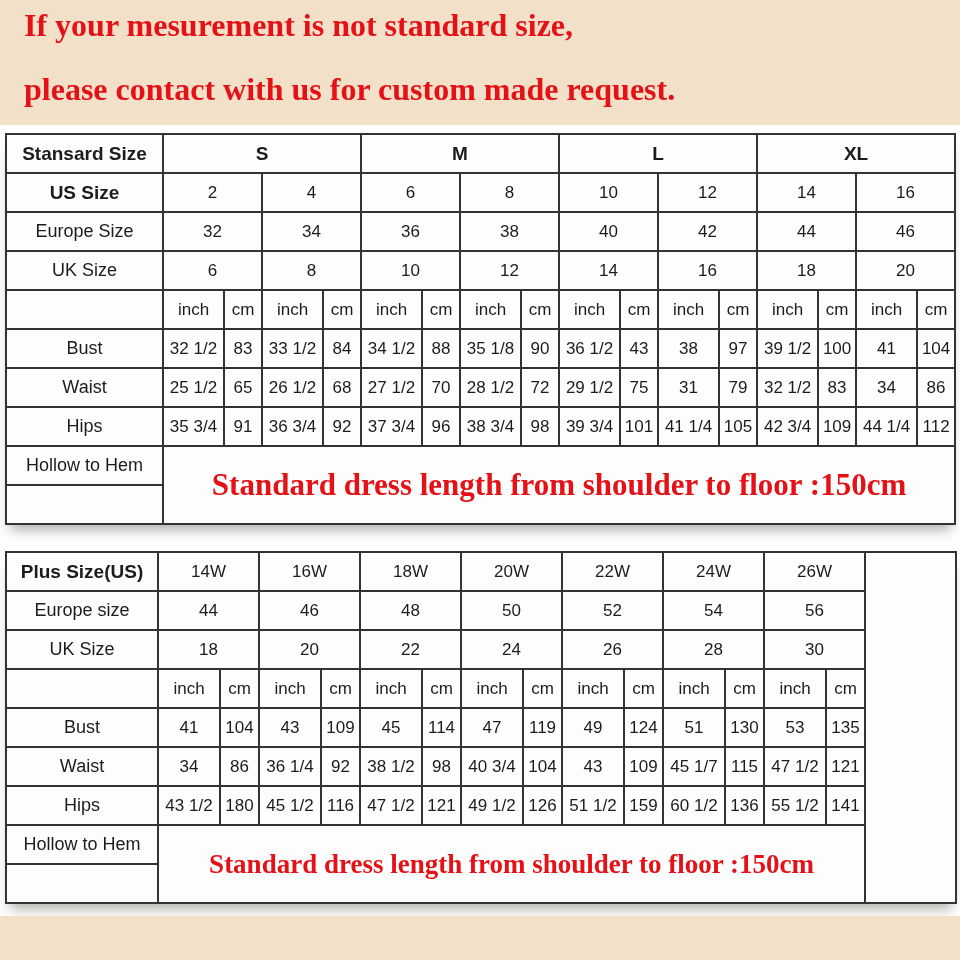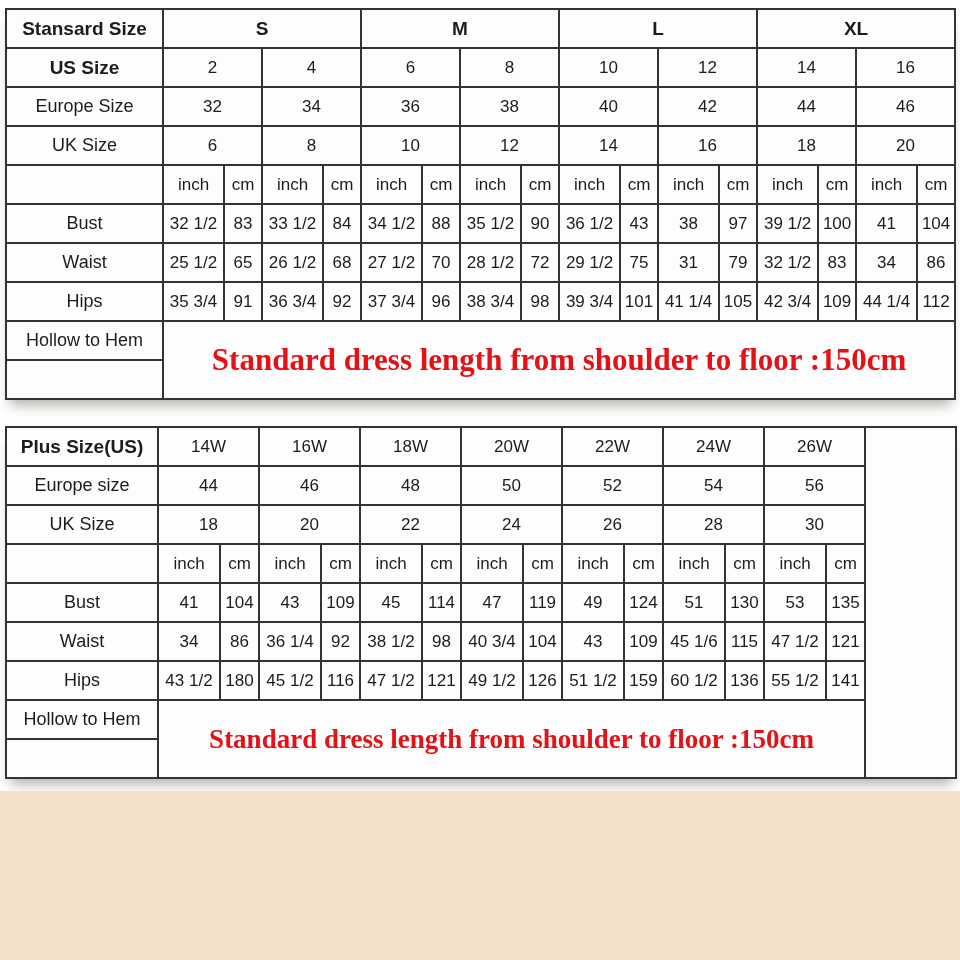--- a/index.html
+++ b/index.html
@@ -66,20 +66,24 @@
     flex: 1 1 auto;
     background: var(--page-beige, #f2e1c8);
     margin-top: 2px;
   }
 </style>
 </head>
 <body>
 
 <div class="page">
 
+  <div class="top-note">
+    <div class="line">If your mesurement is not standard size,</div>
+    <div class="line">please contact with us for custom made request.</div>
+  </div>
 
   <div class="panel">
 
     <table class="size-table">
       <colgroup>
         <col style="width:157px">
         <col style="width:61px">
           <col style="width:38px">
         <col style="width:61px">
           <col style="width:38px">
@@ -157,21 +161,21 @@
             <td>cm</td>
           </tr>
           <tr>
             <td class="lbl">Bust</td>
             <td>32 1/2</td>
             <td>83</td>
             <td>33 1/2</td>
             <td>84</td>
             <td>34 1/2</td>
             <td>88</td>
-            <td>35 1/2</td>
+            <td>35 1/8</td>
             <td>90</td>
             <td>36 1/2</td>
             <td>43</td>
             <td>38</td>
             <td>97</td>
             <td>39 1/2</td>
             <td>100</td>
             <td>41</td>
             <td>104</td>
           </tr>
@@ -313,21 +317,21 @@
             <td>34</td>
             <td>86</td>
             <td>36 1/4</td>
             <td>92</td>
             <td>38 1/2</td>
             <td>98</td>
             <td>40 3/4</td>
             <td>104</td>
             <td>43</td>
             <td>109</td>
-            <td>45 1/6</td>
+            <td>45 1/7</td>
             <td>115</td>
             <td>47 1/2</td>
             <td>121</td>
           </tr>
           <tr>
             <td class="lbl">Hips</td>
             <td>43 1/2</td>
             <td>180</td>
             <td>45 1/2</td>
             <td>116</td>

